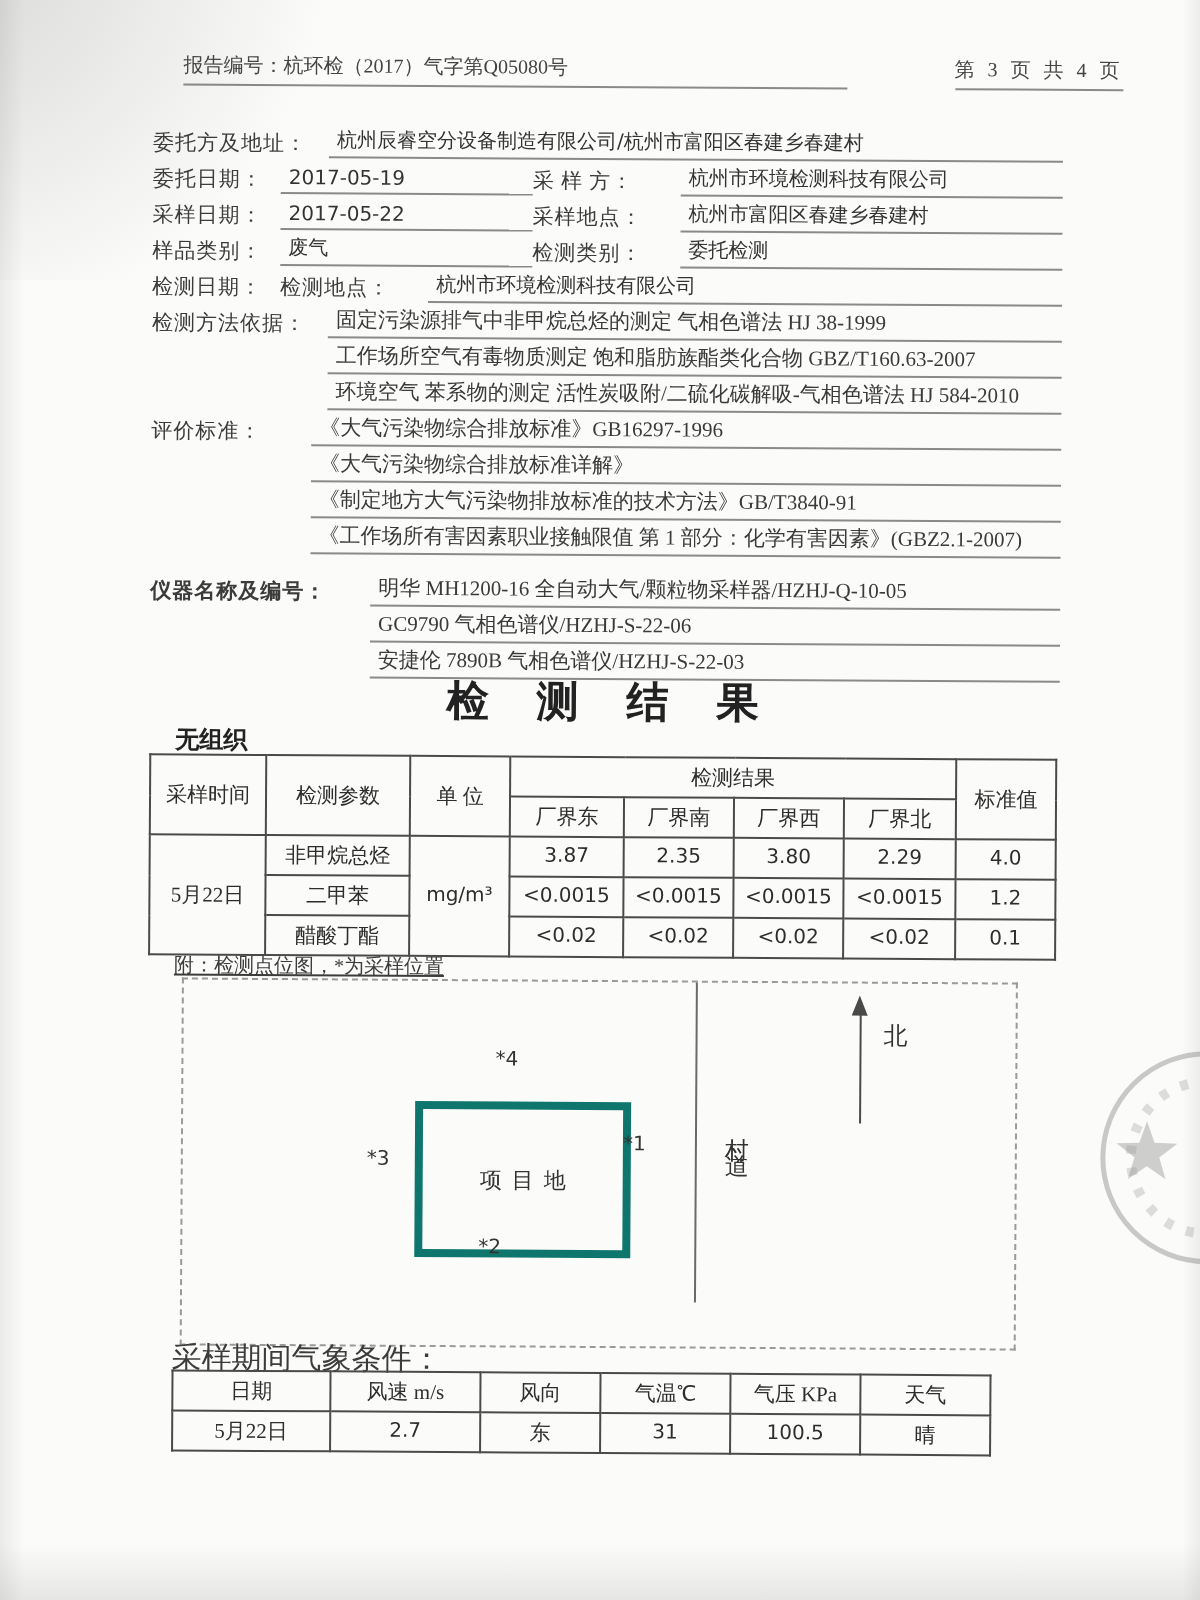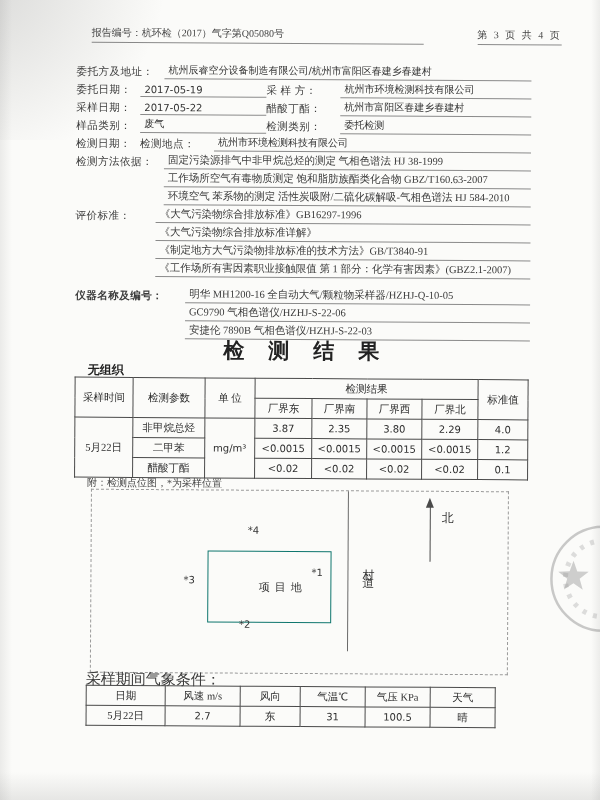--- a/index.html
+++ b/index.html
@@ -32,27 +32,27 @@
 
   
   table{border-collapse:collapse;table-layout:fixed;}
   .results-table{position:absolute;top:378px;left:75px;}
   .weather-table{position:absolute;top:686px;left:88px;}
   td,th{border:1px solid #4a4a4a;text-align:center;vertical-align:middle;
         font-size:10.5px;font-weight:normal;color:#2d2d2d;height:19px;padding:0 1px;
         overflow:hidden;}
   .num{font-family:"DejaVu Sans",sans-serif;font-size:10px;}
 
-  .note{position:absolute;top:477px;left:88px;font-size:10px;color:#3c3c3c;}
+  .note{position:absolute;top:477px;left:88px;font-size:10px;color:#3c3c3c;text-decoration:underline;}
 
   
   .diagram{position:absolute;top:490px;left:92px;width:416px;height:182px;
            border:1px dashed #9a9a9a;}
   .site-rect{position:absolute;left:116px;top:60px;width:100px;height:70px;
-             border:1px solid #0f766e;display:flex;align-items:center;justify-content:center;padding-left:22px;}
+             border:4px solid #0f766e;display:flex;align-items:center;justify-content:center;}
   .site-rect span{font-size:11px;letter-spacing:5px;text-indent:5px;color:#333;}
   .marker{position:absolute;font-family:"DejaVu Sans",sans-serif;font-size:10px;color:#333;}
   .m1{left:220px;top:76px;} .m2{left:148px;top:128px;}
   .m3{left:92px;top:84px;}  .m4{left:156px;top:34px;}
   .road-line{position:absolute;left:256px;top:0;width:1px;height:160px;background:#6a6a6a;}
   .road-label{position:absolute;left:268px;top:68px;writing-mode:vertical-rl;
               font-size:12px;letter-spacing:8px;color:#333;}
   .north-line{position:absolute;left:338px;top:14px;width:1px;height:56px;background:#4a4a4a;}
   .north-head{position:absolute;left:334px;top:6px;width:0;height:0;
               border-left:4.5px solid transparent;border-right:4.5px solid transparent;
@@ -95,21 +95,21 @@
 
       <div class="mrow">
         <span class="lab w-l1">委托日期：</span>
         <span class="u val w-v1">2017-05-19</span>
         <span class="lab w-l2">采 样 方：</span>
         <span class="u val flex1">杭州市环境检测科技有限公司</span>
       </div>
       <div class="mrow">
         <span class="lab w-l1">采样日期：</span>
         <span class="u val w-v1">2017-05-22</span>
-        <span class="lab w-l2">醋酸丁酯：</span>
+        <span class="lab w-l2">采样地点：</span>
         <span class="u val flex1">杭州市富阳区春建乡春建村</span>
       </div>
       <div class="mrow">
         <span class="lab w-l1">样品类别：</span>
         <span class="u val w-v1">废气</span>
         <span class="lab w-l2">检测类别：</span>
         <span class="u val flex1">委托检测</span>
       </div>
       <div class="mrow">
         <span class="lab w-l1">检测日期：</span>

